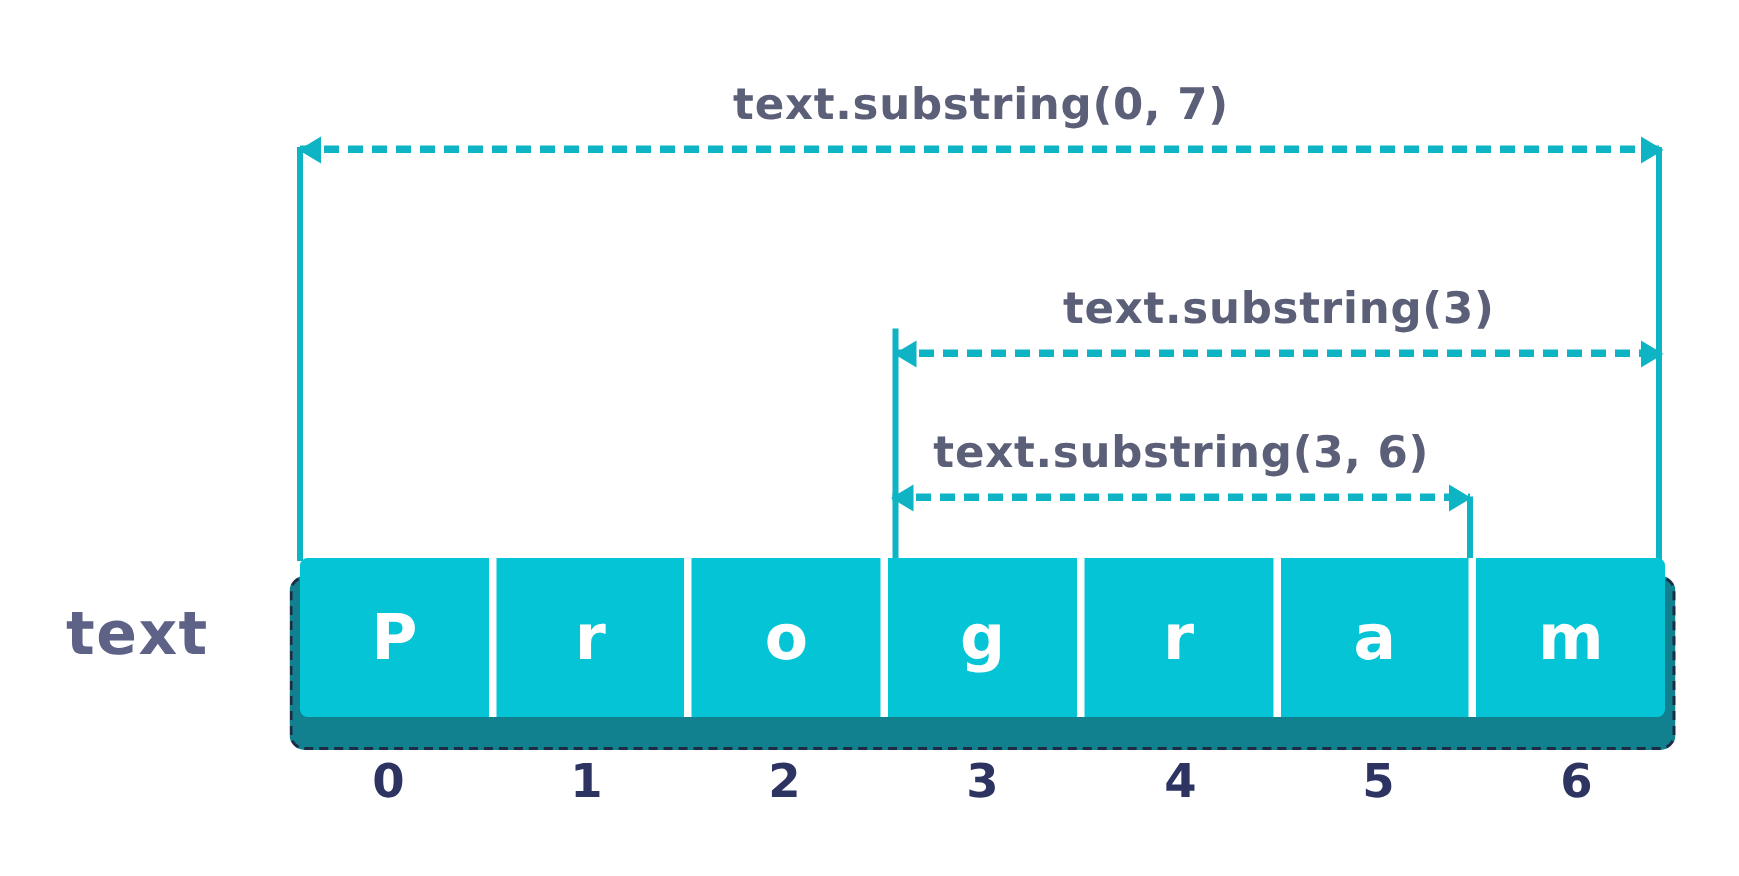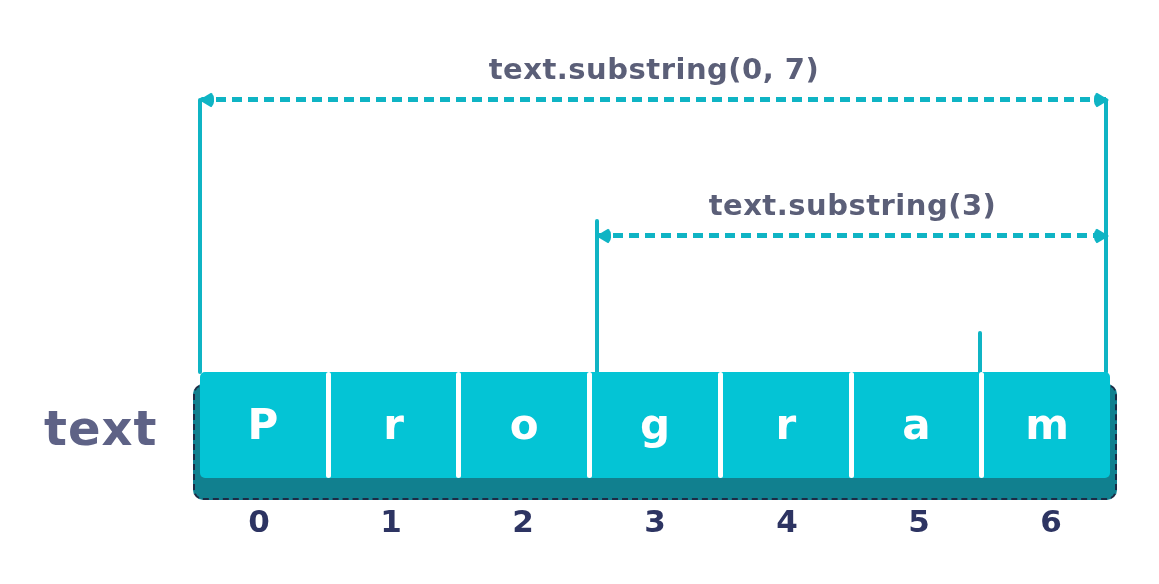--- a/index.html
+++ b/index.html
@@ -5,21 +5,21 @@
   :root{
     --cell-background:#04c4d5;
     --cell-shadow:#11808f;
     --arrow-teal:#0fb4c4;
     --annotation-label:#5b5f78;
     --variable-label:#5e6286;
     --index-text:#2d3462;
     --cell-letter:#ffffff;
     --page-background:#ffffff;
   }
-  *{margin:0;padding:0;box-sizing:border-box;border-radius:32px;}
+  *{margin:0;padding:0;box-sizing:border-box;}
   body{font-family:"DejaVu Sans","Liberation Sans",sans-serif;background:var(--page-background);}
   .canvas{position:relative;width:1159px;height:584px;background:var(--page-background);overflow:hidden;}
 
   
   .ann{position:absolute;}
   .ann-label{
     text-align:center;
     font-size:29px;font-weight:bold;
     color:var(--annotation-label);
     letter-spacing:0.5px;
@@ -44,21 +44,21 @@
   
   .vline{position:absolute;width:4px;background:var(--arrow-teal);}
   #v-start-0{left:198px;top:98px;height:276px;}
   #v-end-7{left:1104px;top:98px;height:276px;}
   #v-start-3{left:595px;top:219px;height:155px;}
   #v-end-6{left:978px;top:331px;height:43px;}
 
   
   .var-label{
     position:absolute;left:44px;top:400px;
-    font-size:48px;font-weight:bold;color:var(--variable-label);
+    font-size:40px;font-weight:bold;color:var(--variable-label);
     letter-spacing:1px;
   }
 
   
   .bar-shadow{
     position:absolute;left:193px;top:384px;width:924px;height:116px;
     background:var(--cell-shadow);
     border:2px dashed #1d2b45;
     border-radius:10px;
   }
@@ -99,20 +99,27 @@
   </div>
 
   <div class="ann" id="ann2">
     <div class="ann-label">text.substring(3)</div>
     <div class="ann-line">
       <span class="ah left"></span>
       <span class="ah right"></span>
     </div>
   </div>
 
+  <div class="ann" id="ann3">
+    <div class="ann-label">text.substring(3, 6)</div>
+    <div class="ann-line">
+      <span class="ah left"></span>
+      <span class="ah right"></span>
+    </div>
+  </div>
 
   <div class="vline" id="v-start-0"></div>
   <div class="vline" id="v-end-7"></div>
   <div class="vline" id="v-start-3"></div>
   <div class="vline" id="v-end-6"></div>
 
   <div class="var-label">text</div>
 
   <div class="bar-shadow"></div>
   <div class="bar">

